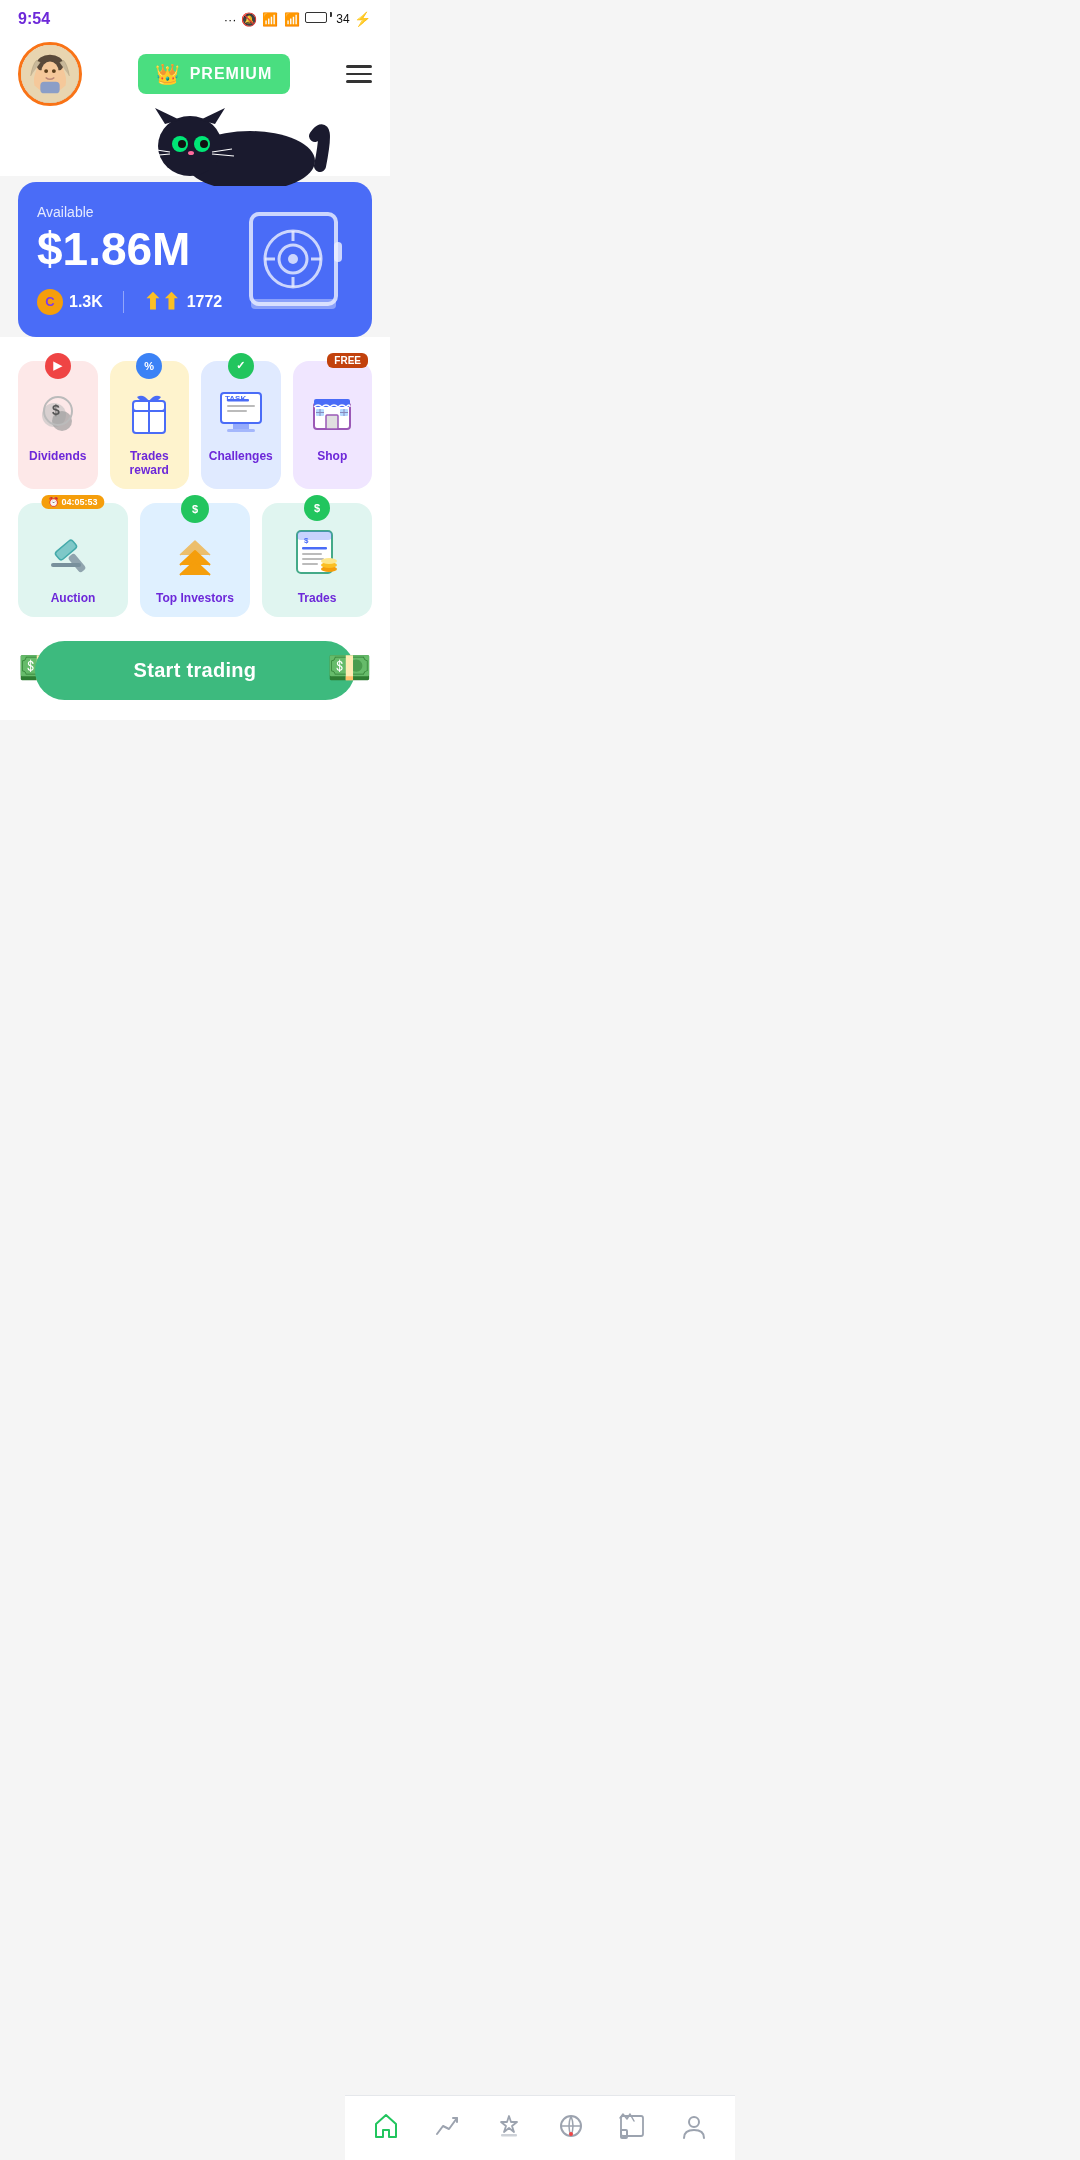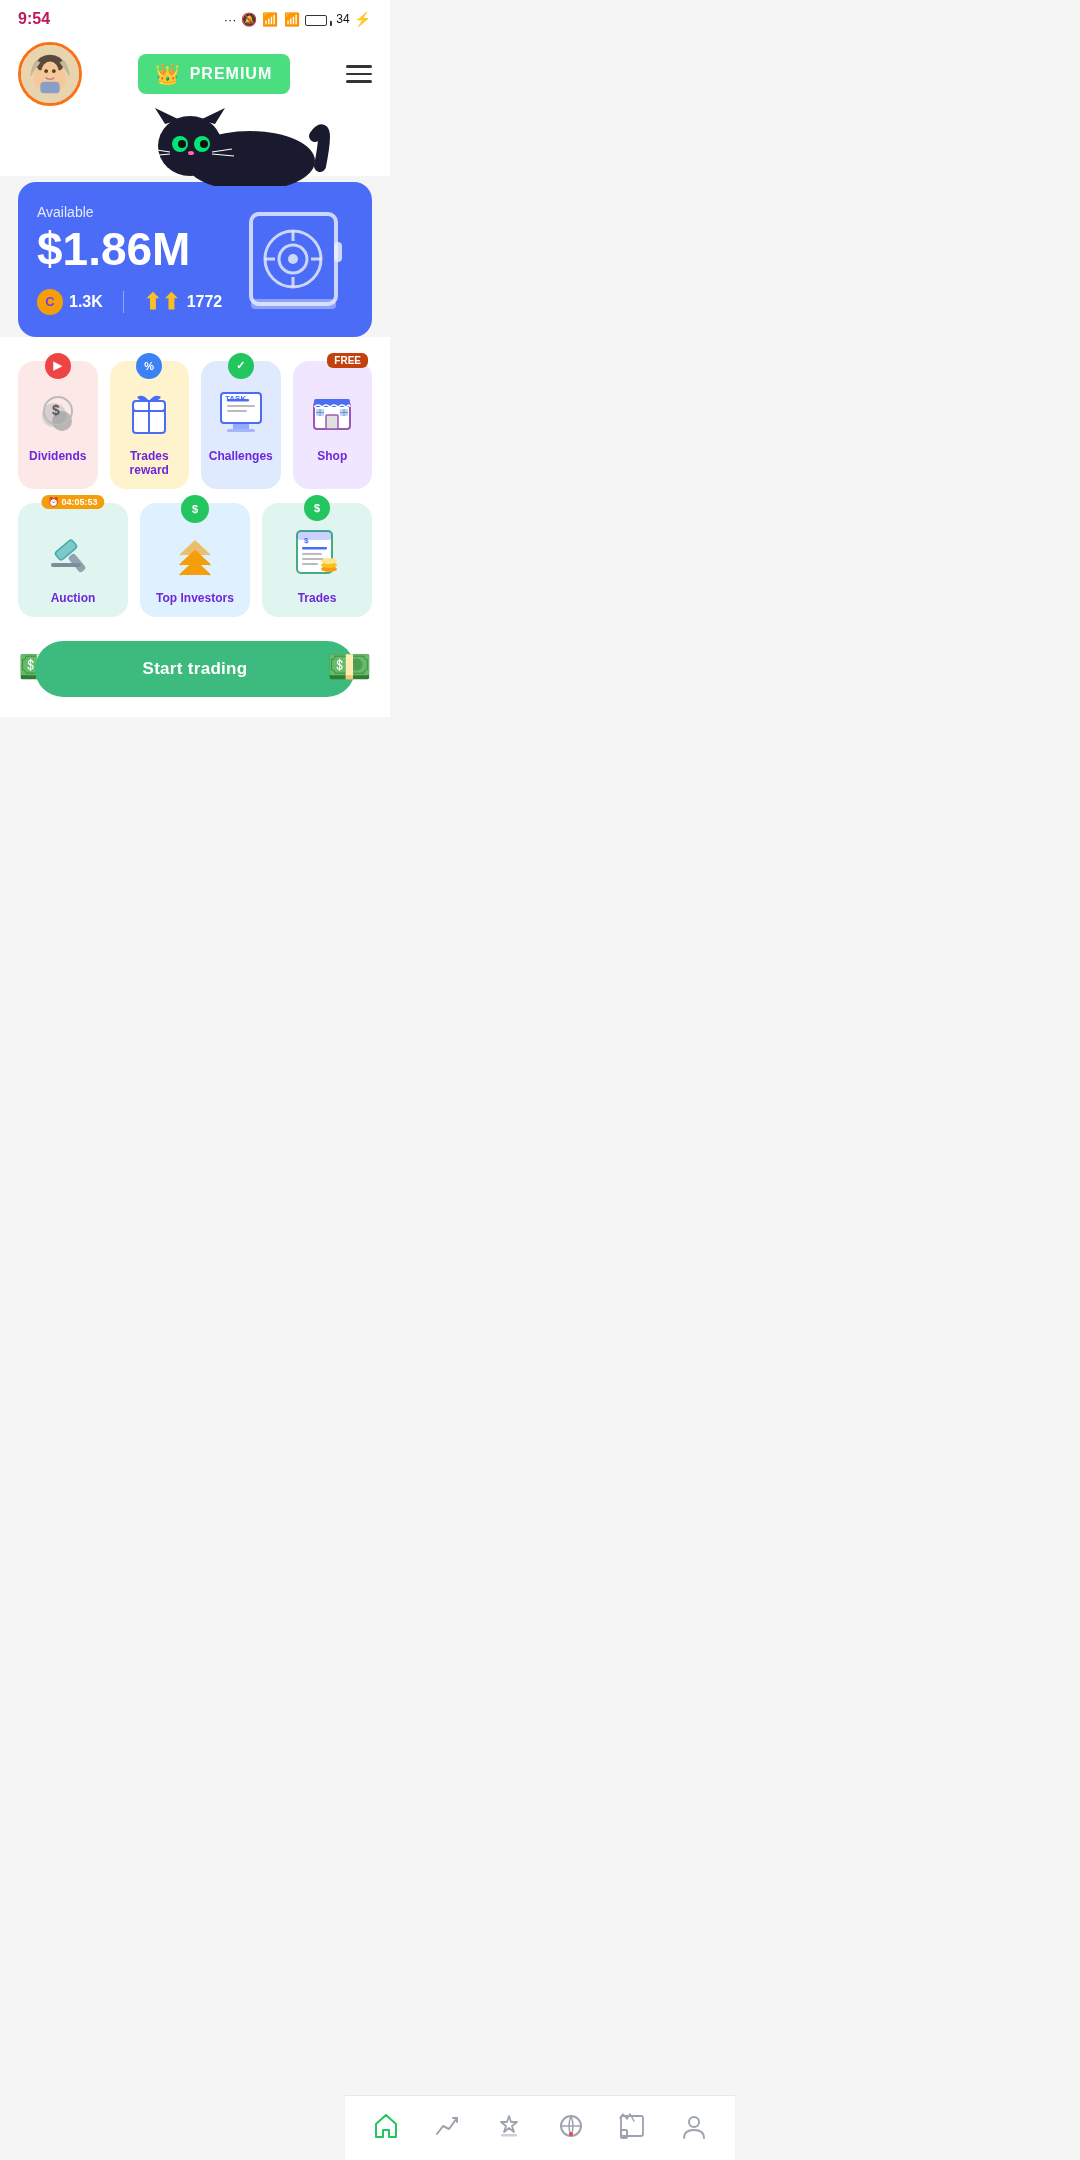--- a/index.html
+++ b/index.html
@@ -17,32 +17,32 @@
     .status-bar {
       display: flex;
       justify-content: space-between;
       align-items: center;
       padding: 10px 18px 4px;
       background: #fff;
     }
     .status-time {
       font-size: 16px;
       font-weight: 700;
-      color: #be185d;
+      color: #6d28d9;
     }
     .status-icons {
       display: flex;
       align-items: center;
       gap: 5px;
       font-size: 13px;
       color: #111;
     }
     .battery-icon {
       display: inline-flex;
-      align-items: flex-end;
+      align-items: flex-start;
       gap: 2px;
     }
     .battery-body {
       width: 22px;
       height: 11px;
       border: 1.5px solid #333;
       border-radius: 2px;
       position: relative;
       display: inline-block;
     }
@@ -295,21 +295,21 @@
     .trading-section {
       padding: 24px 18px 20px;
       background: #fff;
       display: flex;
       justify-content: center;
       position: relative;
     }
     .start-trading-btn {
       background: #3dba7e;
       color: #fff;
-      font-size: 17px;
+      font-size: 20px;
       font-weight: 700;
       border: none;
       border-radius: 50px;
       padding: 18px 60px;
       cursor: pointer;
       width: 100%;
       max-width: 320px;
       position: relative;
       letter-spacing: 0.3px;
     }

